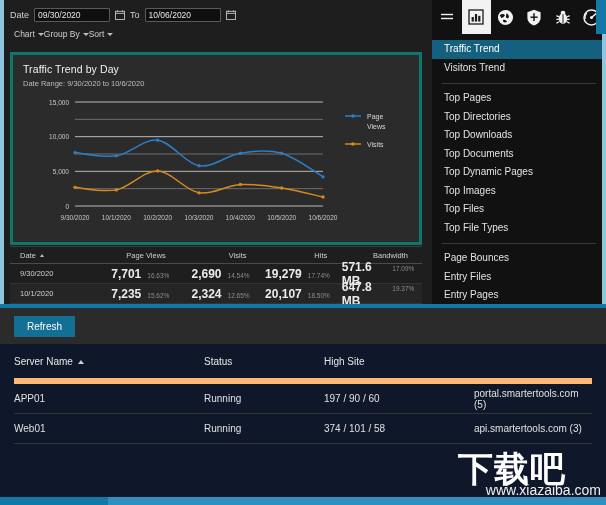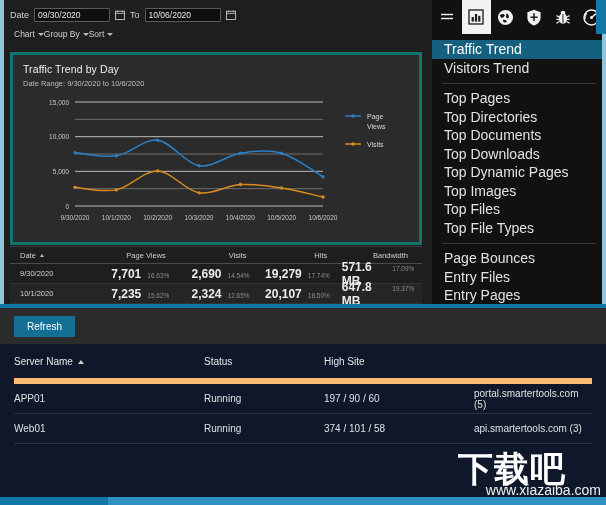--- a/index.html
+++ b/index.html
@@ -67,21 +67,21 @@
   }
   .icon-bar{display:flex;height:34px;align-items:stretch;background:#111;}
   .icon-btn{
     flex:1;display:flex;align-items:center;justify-content:center;cursor:pointer;
     color:#f2f2f2;
   }
   .icon-btn.hamburger{flex:0 0 30px;}
   .icon-btn.active{background:#f2f2f2;color:#1a1a1a;}
   .nav-list{padding-top:6px;}
   .nav-item{
-    height:18.5px;line-height:18.5px;padding-left:12px;font-size:14px;color:#e2e2e2;cursor:pointer;
+    height:18.5px;line-height:18.5px;padding-left:12px;font-size:10px;color:#e2e2e2;cursor:pointer;
   }
   .nav-item.selected{background:#14607e;color:#fff;}
   .nav-sep{height:1px;background:#3a3a3a;margin:6px 10px 5px 10px;}
 
   
   .stripe-top{position:absolute;right:0;top:0;width:10px;height:34px;background:#1278a8;}
   .stripe-right{position:absolute;right:0;top:34px;width:4px;height:274px;background:#8fc6dd;}
   .stripe-left-a{position:absolute;left:0;top:0;width:4px;height:308px;background:#8fc6dd;}
   .stripe-divider{position:absolute;left:0;top:304px;width:606px;height:4px;background:#1278a8;}
   .stripe-bottom{position:absolute;left:0;top:497px;width:108px;height:8px;background:#1278a8;}
@@ -325,22 +325,22 @@
         </svg>
       </div>
     </div>
 
     <div class="nav-list">
       <div class="nav-item selected">Traffic Trend</div>
       <div class="nav-item">Visitors Trend</div>
       <div class="nav-sep"></div>
       <div class="nav-item">Top Pages</div>
       <div class="nav-item">Top Directories</div>
+      <div class="nav-item">Top Downloads</div>
       <div class="nav-item">Top Documents</div>
-      <div class="nav-item">Top Downloads</div>
       <div class="nav-item">Top Dynamic Pages</div>
       <div class="nav-item">Top Images</div>
       <div class="nav-item">Top Files</div>
       <div class="nav-item">Top File Types</div>
       <div class="nav-sep"></div>
       <div class="nav-item">Page Bounces</div>
       <div class="nav-item">Entry Files</div>
       <div class="nav-item">Entry Pages</div>
     </div>
   </div>

